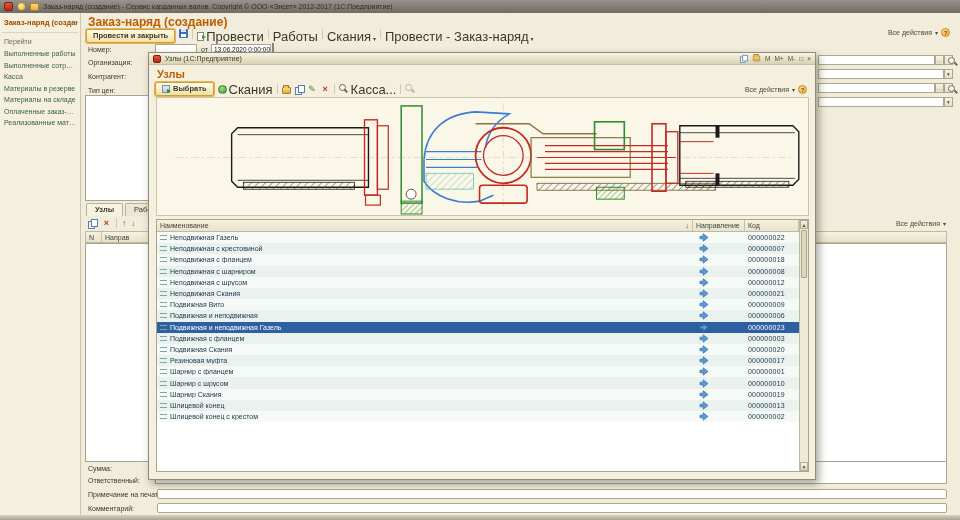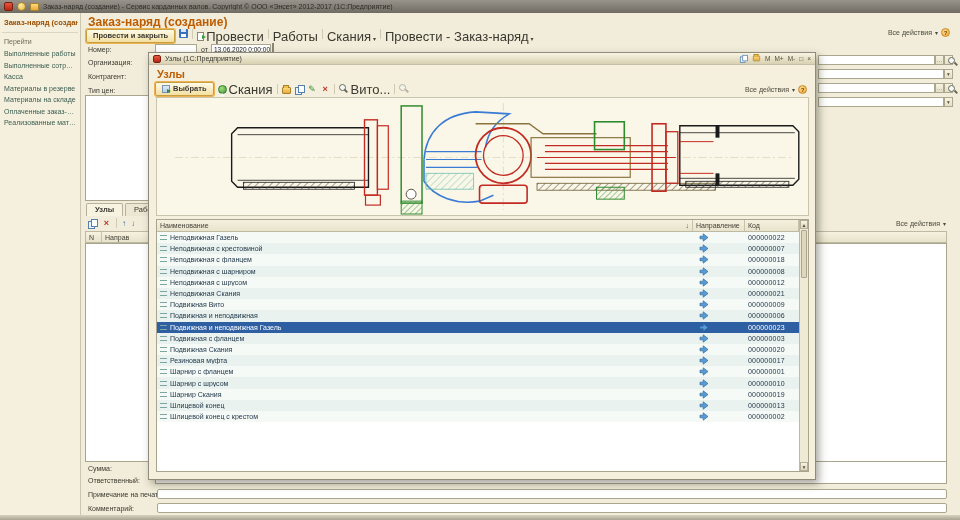--- a/index.html
+++ b/index.html
@@ -250,21 +250,21 @@
       <span>Скания</span>
     </span>
     <span class="vsep"></span>
     <span class="ic-folder"></span>
     <span class="ic-copy"></span>
     <span class="ic-pencil"></span>
     <span class="ic-del"></span>
     <span class="vsep"></span>
     <span class="tbtn">
       <span class="ic-mag"></span>
-      <span>Вито...</span>
+      <span>Касса...</span>
     </span>
     <span class="vsep"></span>
     <span class="ic-mag dim"></span>
   </div>
 
   <div class="allact m-allact">
     <span>Все действия</span>
     <span class="caret"></span>
     <span class="help-circle"></span>
   </div>

